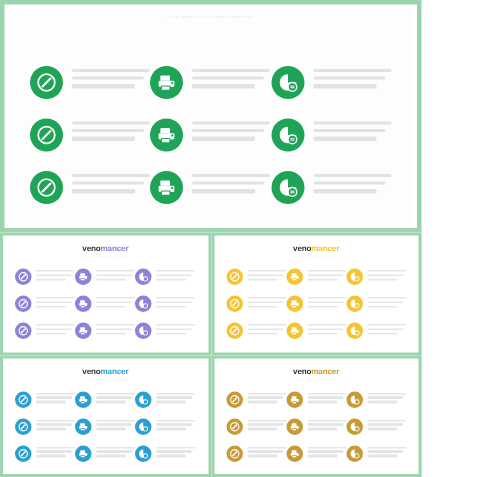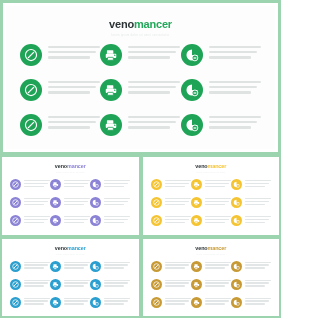--- a/index.html
+++ b/index.html
@@ -105,23 +105,20 @@
   .q-ln.w3{width:20px;}
 </style>
 </head>
 <body>
 
 <div id="root">
 
   <div class="hero">
     <div class="hero-inner">
 
-      <div class="logo">
-        <span class="dark">veno</span><span class="accent">mancer</span>
-      </div>
       <div class="logo-sub">lorem ipsum dolor sit amet consectetur</div>
 
       <div class="grid">
 
         <div class="row">
           <div class="cell">
             <div class="ico">
               <svg width="14" height="14" viewBox="0 0 24 24">
                   <circle cx="12" cy="12" r="9.5" fill="none" stroke="#fff" stroke-width="2"></circle>
                   <path d="M7.5 16.5 L16.5 7.5" stroke="#fff" stroke-width="2.4" stroke-linecap="round"></path>

